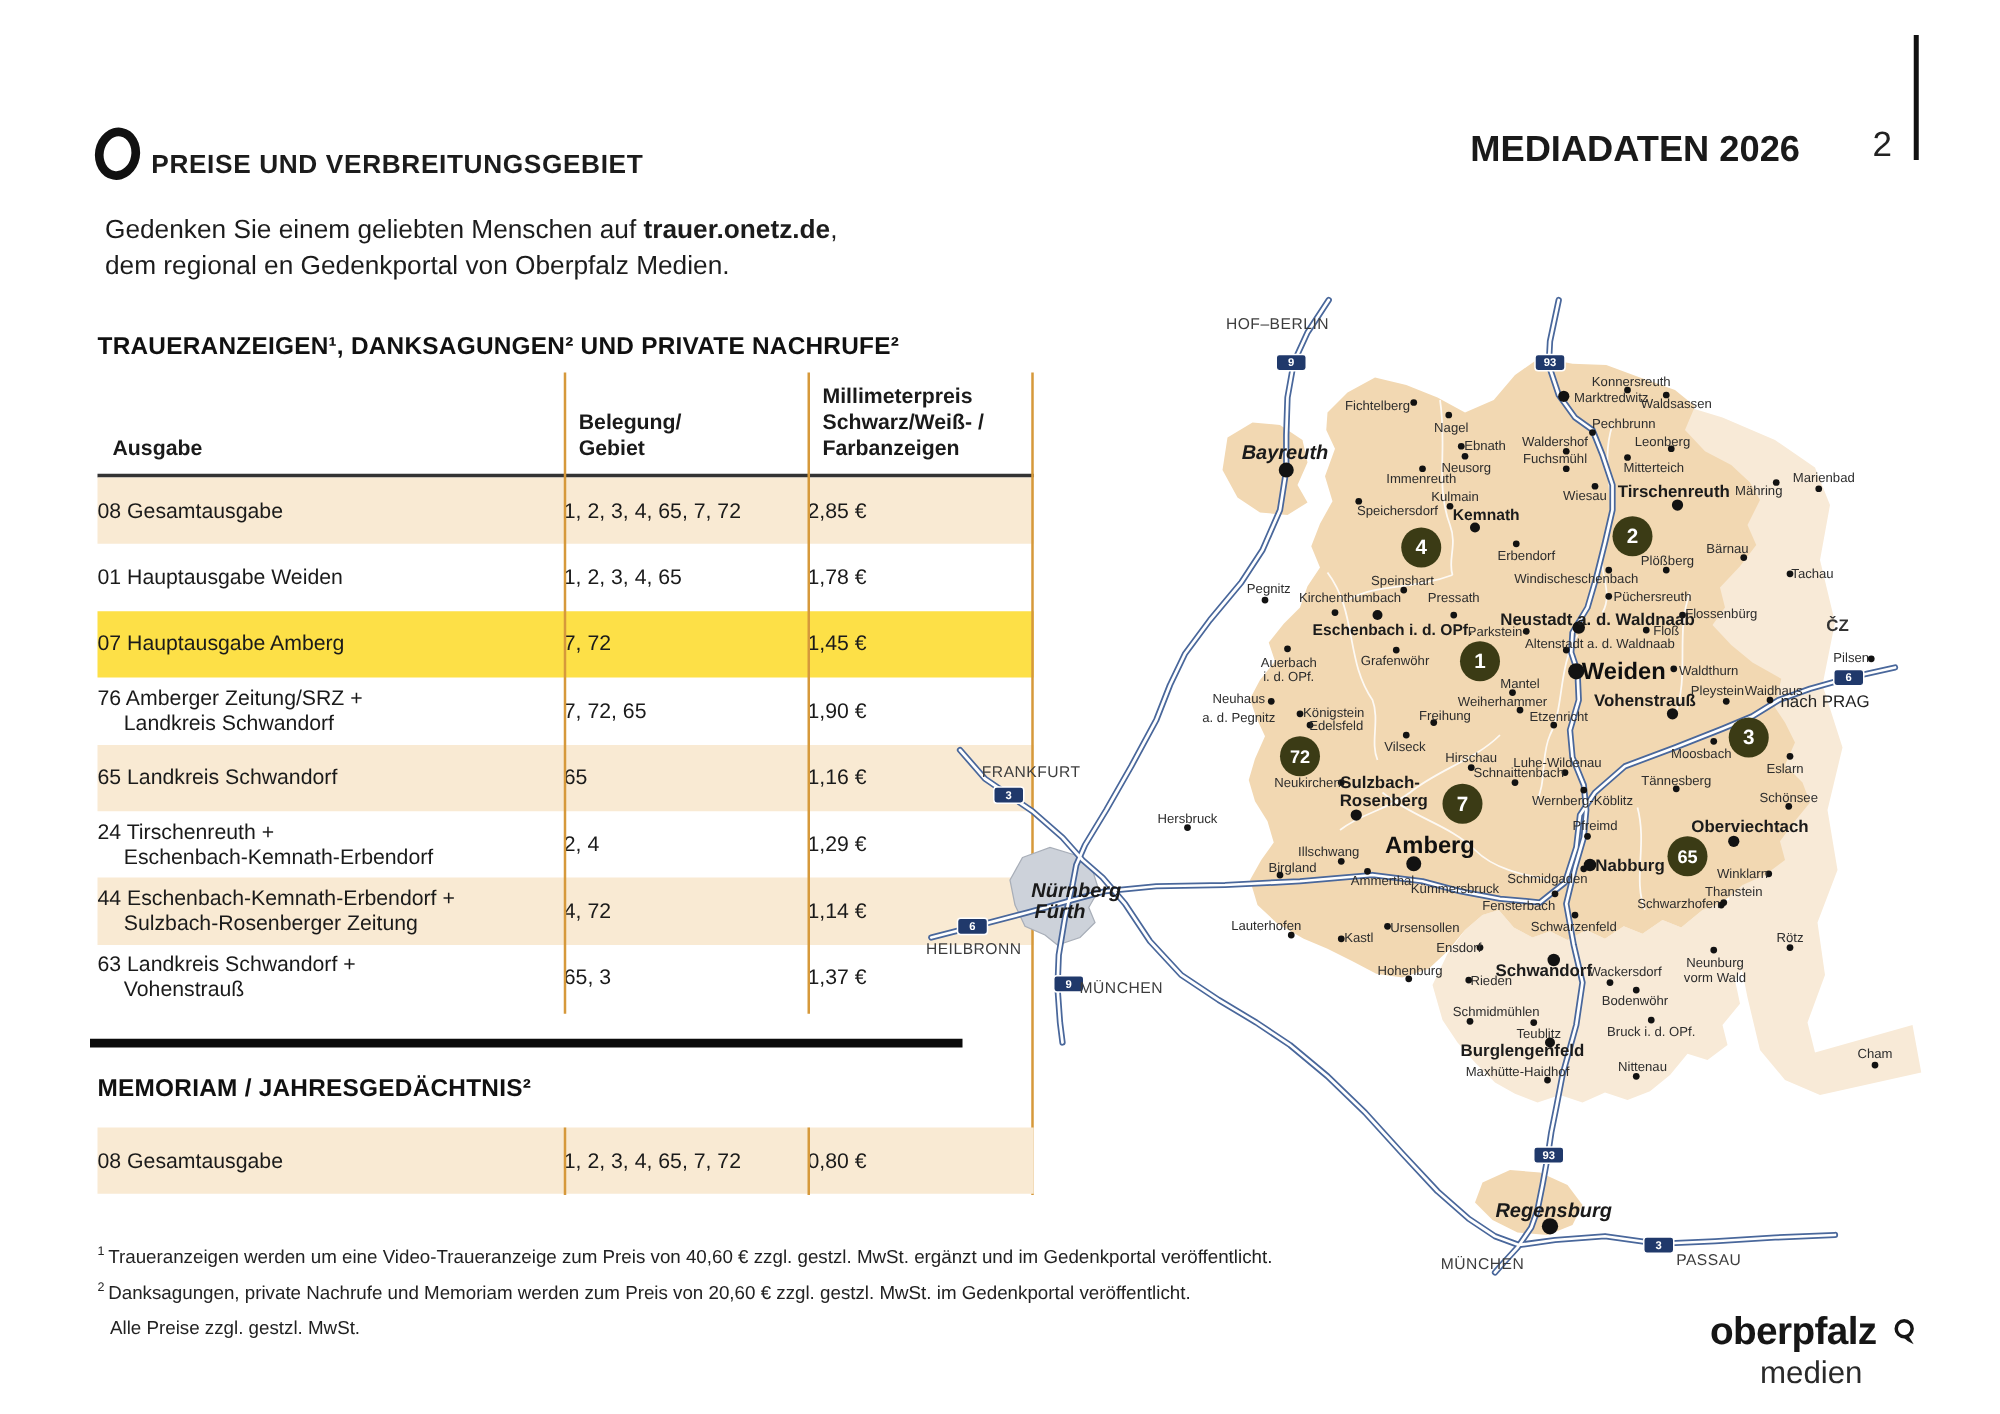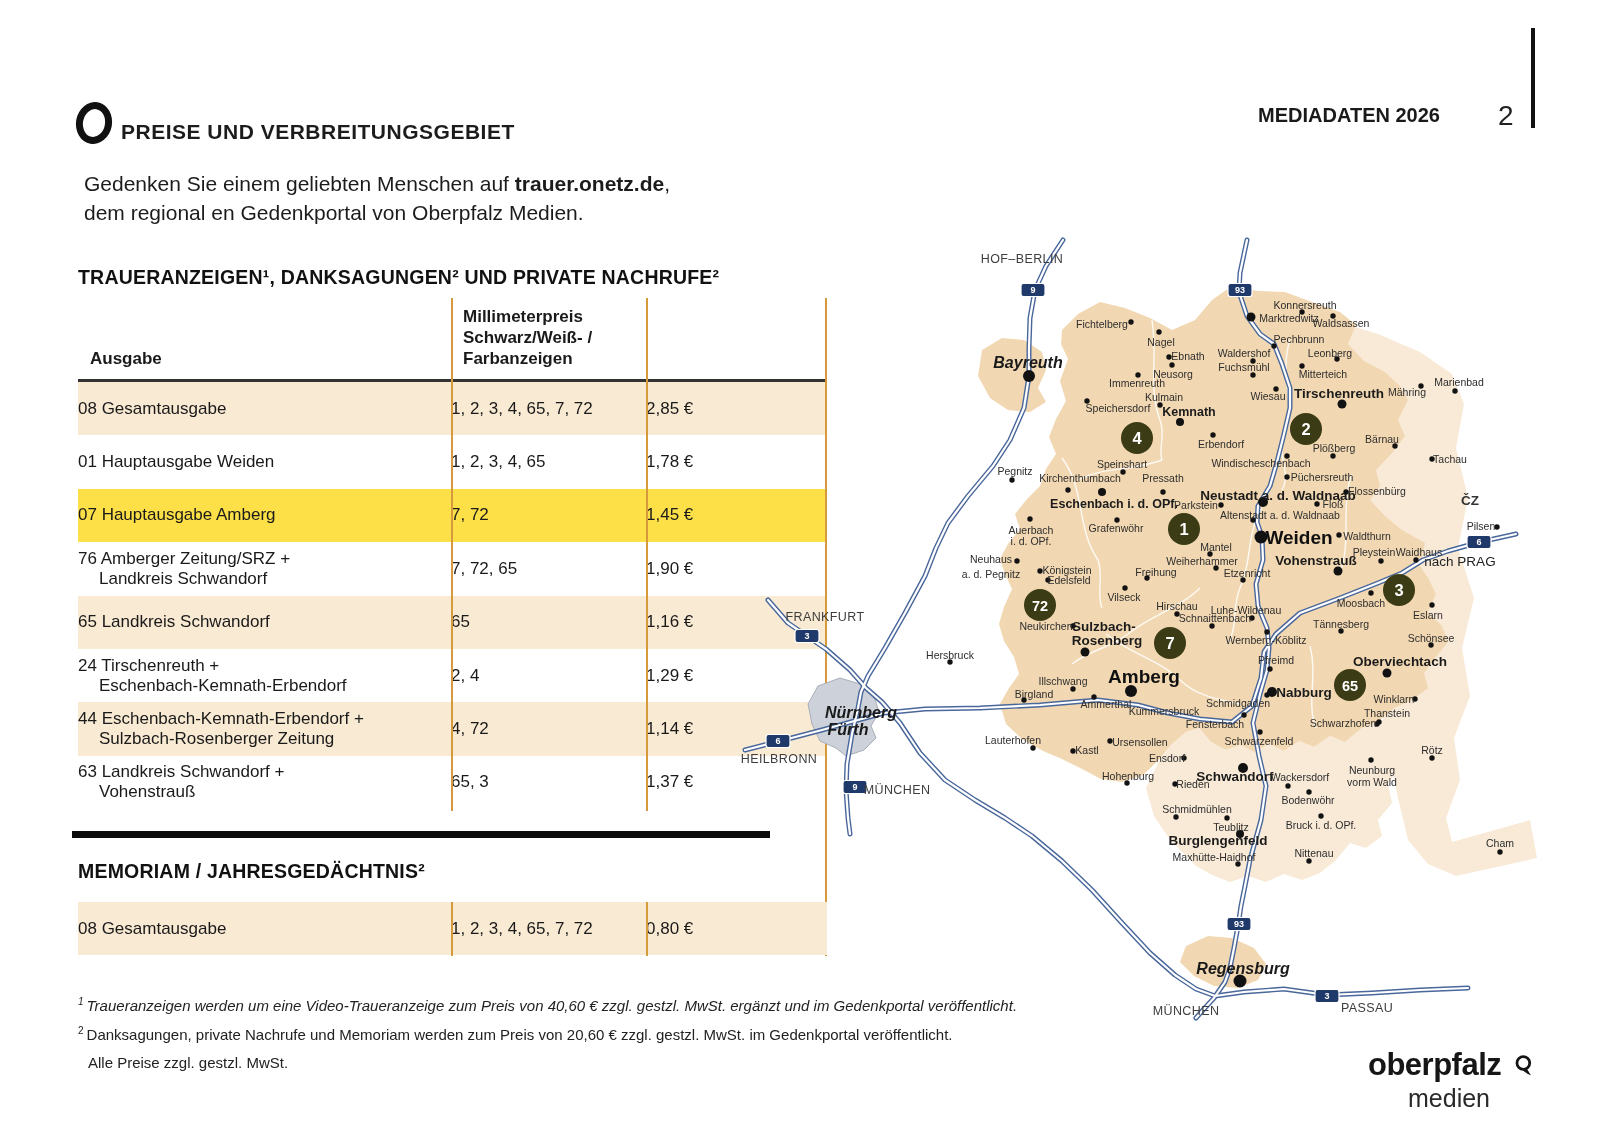--- a/index.html
+++ b/index.html
@@ -3,21 +3,21 @@
 <meta charset="utf-8">
 <style>
   html,body{margin:0;padding:0;background:#fff;}
   .page{position:relative;width:1600px;height:1131px;background:#ffffff;
         font-family:"Liberation Sans",sans-serif;color:#1a1a1a;overflow:hidden;margin-top:28px;}
   
   .corner-rule{position:absolute;left:1531px;top:0;width:4px;height:100px;background:#111;}
   .ring-icon{position:absolute;left:76px;top:74px;width:22px;height:28px;border:7px solid #111;
              border-radius:50%;transform:rotate(10deg);}
   .page-title{position:absolute;left:121px;top:78px;font-size:21px;letter-spacing:.5px;color:#1c1c1c;}
-  .brand{position:absolute;left:1100px;top:76px;width:340px;text-align:right;font-size:20px;font-weight:bold;}
+  .brand{position:absolute;left:1100px;top:76px;width:340px;text-align:right;font-size:29px;font-weight:bold;}
   .pagenum{position:absolute;left:1498px;top:72px;font-size:28px;color:#222;}
   
   .intro{position:absolute;left:84px;top:142px;font-size:21px;line-height:28.5px;color:#1c1c1c;margin:0;}
   
   .tbl-title{position:absolute;left:78px;margin:0;font-size:19.5px;font-weight:bold;color:#111;letter-spacing:.2px;}
   #trauer-title{top:238px;}
   #memoriam-title{top:832px;}
   .ptable{position:absolute;left:78px;width:749px;}
   #trauer-table{top:270px;height:513px;}
   #memoriam-table{top:874px;height:54px;}
@@ -68,20 +68,24 @@
   <span>dem regional en Gedenkportal von Oberpfalz Medien.</span></p>
 
   <h2 class="tbl-title" id="trauer-title">TRAUERANZEIGEN¹, DANKSAGUNGEN² UND PRIVATE NACHRUFE²</h2>
 
   <div class="ptable" id="trauer-table">
     <div class="vsep s1" style="background: rgb(214, 153, 59);"></div>
     <div class="vsep s2" style="background: rgb(214, 153, 59);"></div>
     <div class="thead" id="trauer-thead">
         <div class="hc">
           <div>Ausgabe</div>
+        </div>
+        <div class="hc">
+          <div>Belegung/</div>
+          <div>Gebiet</div>
         </div>
         <div class="hc">
           <div>Millimeterpreis</div>
           <div>Schwarz/Weiß- /</div>
           <div>Farbanzeigen</div>
         </div>
       </div>
     <div id="trauer-rows">
         <div class="trow" style="background: rgb(249, 234, 211);">
           <div class="c">
@@ -464,16 +468,16 @@
       <text x="897" y="766.4" class="mt ext">MÜNCHEN</text>
       <text x="1186" y="987.4" class="mt ext">MÜNCHEN</text>
       <text x="1367" y="984.4" class="mt ext">PASSAU</text>
       <text x="1460" y="537.7" class="mt prag">nach PRAG</text>
       <text x="1470" y="476.7" class="mt cz">ČZ</text>
       <text x="1028" y="339.6" class="mt it">Bayreuth</text>
       <text x="861" y="689.6" class="mt it">Nürnberg</text>
       <text x="848" y="706.6" class="mt it">Fürth</text>
       <text x="1243" y="945.6" class="mt it">Regensburg</text>
     </svg>
-<div class="foot" style="top: 968px; font-style: italic;"><sup>1</sup>Traueranzeigen werden um eine Video-Traueranzeige zum Preis von 40,60 € zzgl. gestzl. MwSt. ergänzt und im Gedenkportal veröffentlicht.</div>
+<div class="foot" style="top: 968px;"><sup>1</sup>Traueranzeigen werden um eine Video-Traueranzeige zum Preis von 40,60 € zzgl. gestzl. MwSt. ergänzt und im Gedenkportal veröffentlicht.</div>
     <div class="foot" style="top: 997px;"><sup>2</sup>Danksagungen, private Nachrufe und Memoriam werden zum Preis von 20,60 € zzgl. gestzl. MwSt. im Gedenkportal veröffentlicht.</div>
     <div class="foot" style="top: 1026px; left: 88px;">Alle Preise zzgl. gestzl. MwSt.</div>
   </div>
 
 </body></html>

